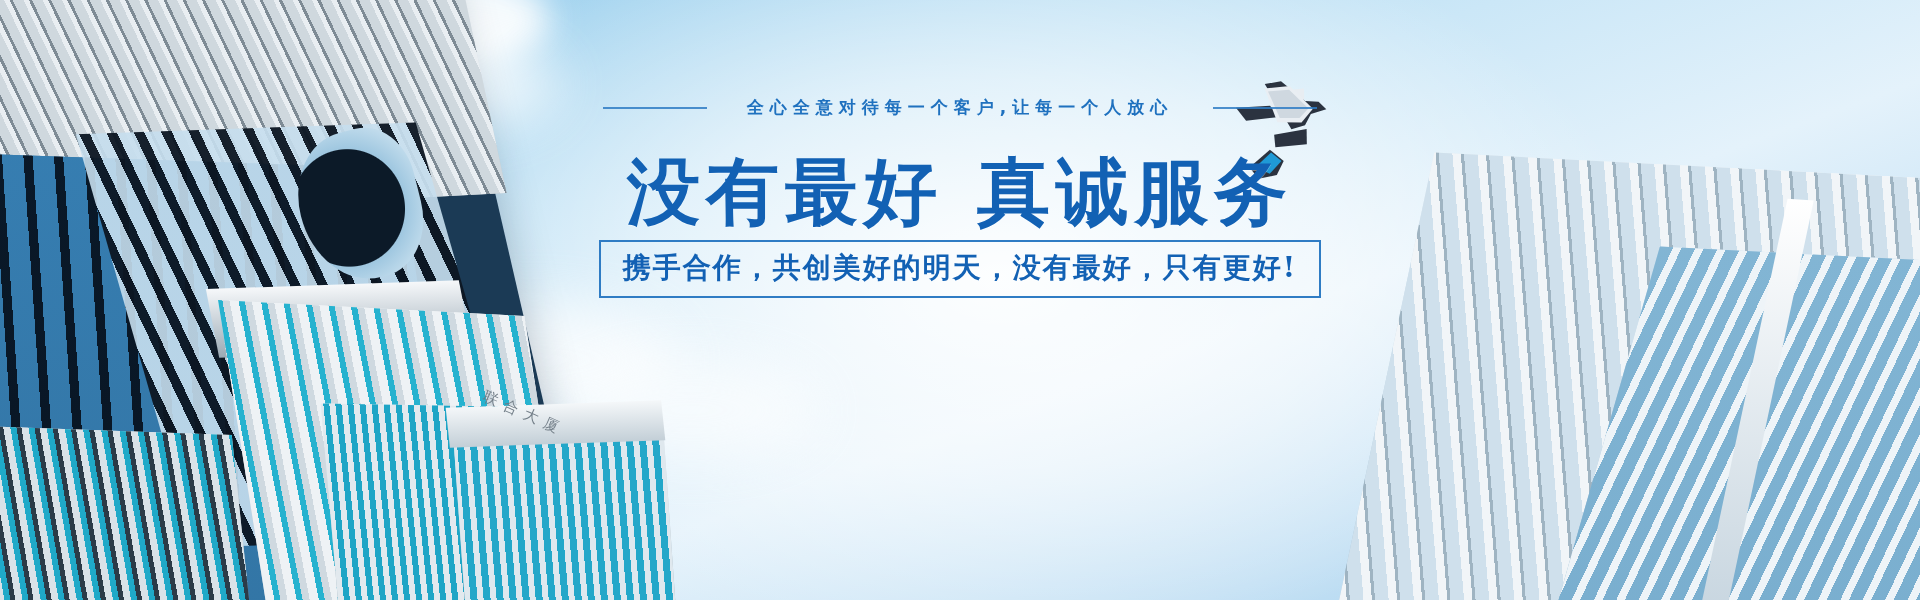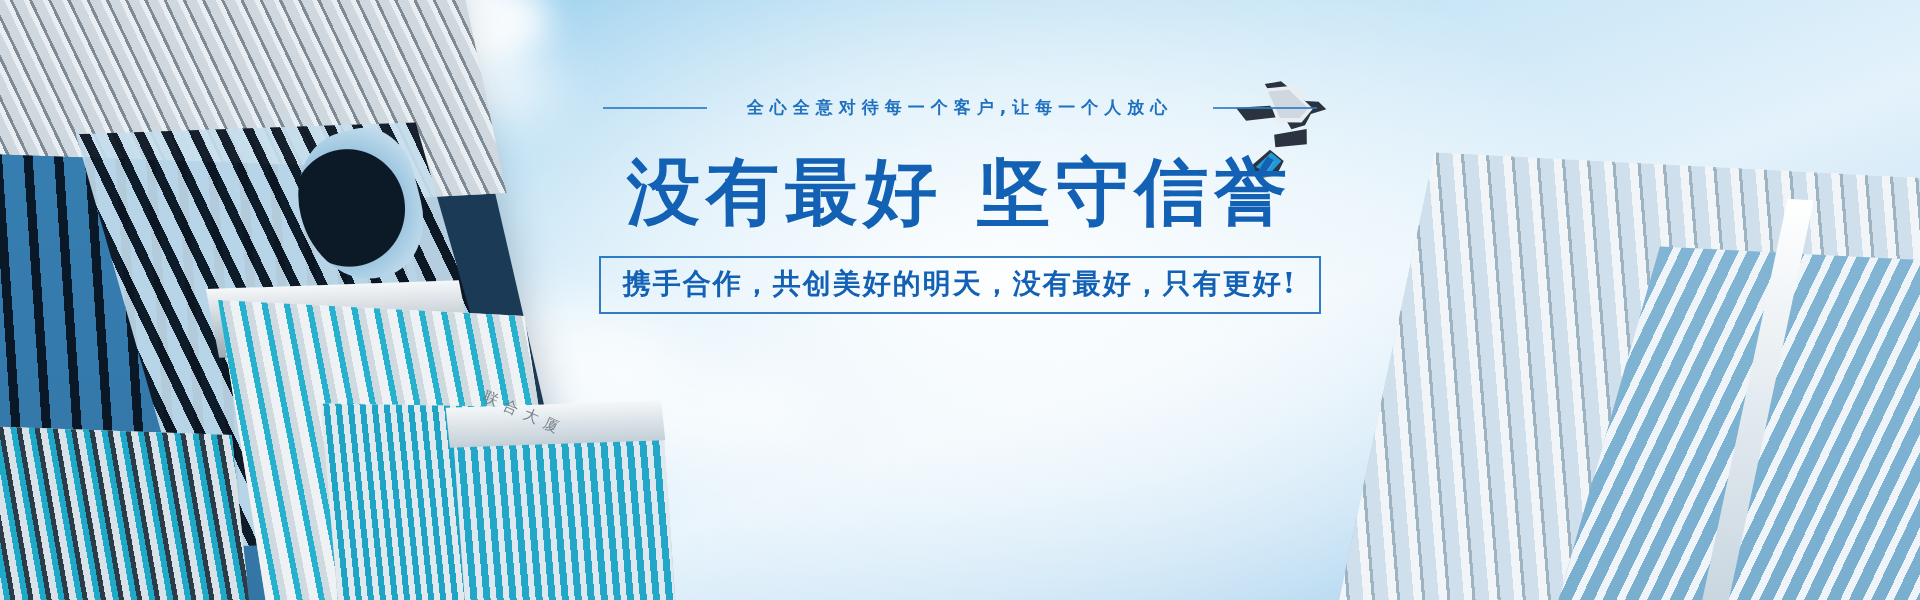--- a/index.html
+++ b/index.html
@@ -157,21 +157,21 @@
   }
   .headline {
     margin-top:36px;
     font-family:"DejaVu Serif","Liberation Serif",serif;
     font-size:73px; font-weight:700; letter-spacing:6px; color:#1261b4;
     white-space:nowrap; line-height:1;
     text-shadow:0 1px 0 rgba(255,255,255,.35);
   }
   .headline .gap { display:inline-block; width:34px; }
   .subbox {
-    margin-top:28px;
+    margin-top:12px;
     border:2px solid #2f7cc4;
     padding:12px 22px 14px;
   }
   .subtitle {
     font-family:"DejaVu Serif","Liberation Serif",serif;
     font-size:28px; font-weight:700; letter-spacing:2px; color:#1261b4;
     white-space:nowrap; line-height:1;
   }
 </style>
 </head>
@@ -223,20 +223,20 @@
   </svg>
 
   <div class="content">
 
     <div class="eyebrow-row">
       <span class="rule"></span>
       <span class="eyebrow">全心全意对待每一个客户,让每一个人放心</span>
       <span class="rule"></span>
     </div>
 
-    <h1 class="headline"><span>没有最好</span><span class="gap"></span><span>坚守信誉</span></h1>
+    <h1 class="headline"><span>没有最好</span><span class="gap"></span><span>真诚服务</span></h1>
 
     <div class="subbox">
       <div class="subtitle">携手合作，共创美好的明天，没有最好，只有更好!</div>
     </div>
 
   </div>
 </div>
 
 </body></html>

